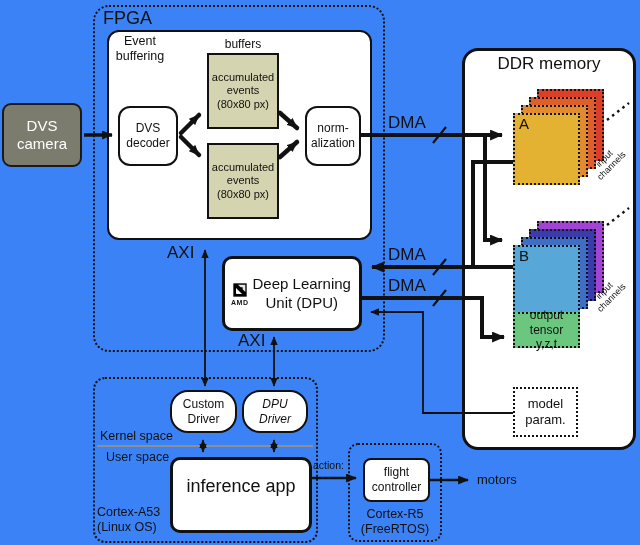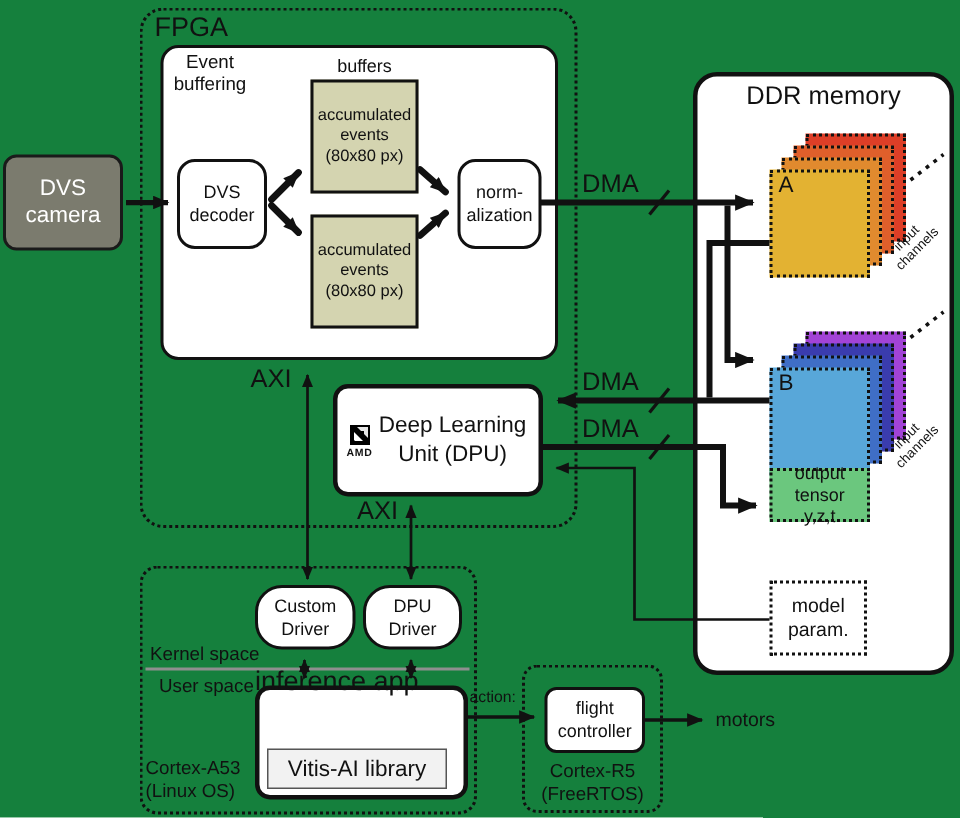--- a/index.html
+++ b/index.html
@@ -1,16 +1,16 @@
 <!DOCTYPE html>
 <html><head>
 <meta charset="utf-8">
 <style>
   html,body{margin:0;padding:0;background:#ffffff;}
-  #stage{position:relative;width:640px;height:545px;background:#15803d;overflow:hidden;
+  #stage{position:relative;width:640px;height:545px;background:#3b82f6;overflow:hidden;
          font-family:"Liberation Sans", sans-serif;color:#111;}
   .abs{position:absolute;box-sizing:border-box;}
   .lbl{white-space:pre-line;line-height:1.22;}
   .ctr{display:flex;align-items:center;justify-content:center;text-align:center;}
   
   .fpga-box{left:93px;top:5px;width:292px;height:347px;border:2px dotted #111;border-radius:16px;}
   .event-box{left:107px;top:30px;width:265px;height:210px;border:2px solid #111;border-radius:12px;background:#fff;}
   .camera-box{left:2px;top:103px;width:80px;height:64px;background:#7b7b6e;border:2px solid #1a1a1a;border-radius:9px;color:#fff;font-size:15px;}
   .decoder-box{left:118px;top:106px;width:60px;height:60px;border:2px solid #111;border-radius:12px;background:#fff;font-size:12px;}
   .acc-box{left:207px;width:72px;height:76px;border:2px solid #111;background:#d4d4b0;font-size:11px;}
@@ -32,21 +32,21 @@
   .t-ddr{left:462px;top:54px;width:174px;font-size:17px;text-align:center;}
   .t-ev{left:112px;top:34px;width:56px;font-size:12.5px;text-align:center;}
   .t-buf{left:207px;top:37px;width:72px;font-size:12px;text-align:center;}
   .t-dma{font-size:17px;}
   .t-axi{font-size:17px;}
   .t-stack{font-size:15px;}
   .t-chan{font-size:9px;transform:rotate(-45deg);text-align:center;line-height:1.15;}
   .t-kern{left:100px;top:429px;font-size:12.5px;}
   .t-user{left:106px;top:450px;font-size:12.5px;}
   .t-a53{left:97px;top:505px;font-size:12.5px;}
-  .t-app{left:170px;top:444px;width:142px;font-size:18px;}
+  .t-app{left:170px;top:476px;width:142px;font-size:18px;text-align:center;}
   .t-action{left:313px;top:459px;font-size:10.5px;}
   .t-r5{left:348px;top:507px;width:94px;font-size:12.5px;text-align:center;}
   .t-motors{left:477px;top:472px;font-size:13px;}
   .dpu-text{font-size:15px;text-align:center;flex:1;line-height:1.25;}
   .amd{display:flex;flex-direction:column;align-items:center;margin-right:2px;}
   .amd-word{font-size:7px;font-weight:bold;letter-spacing:0.5px;margin-top:1px;}
   svg.wires{position:absolute;left:0;top:0;z-index:6;pointer-events:none;}
   .z1{z-index:1}.z2{z-index:2}.z3{z-index:3}.z4{z-index:4}.z7{z-index:7}
 </style>
 </head>
@@ -115,28 +115,27 @@
 
   <div class="abs t-dma z7" style="left:388px;top:113px;">DMA</div>
   <div class="abs t-dma z7" style="left:388px;top:245px;">DMA</div>
   <div class="abs t-dma z7" style="left:388px;top:276px;">DMA</div>
   <div class="abs t-axi z7" style="left:167px;top:243px;">AXI</div>
   <div class="abs t-axi z7" style="left:238px;top:331px;">AXI</div>
 
   <div class="abs linux-box z1"></div>
   <div class="abs drv-box ctr lbl z3" style="left:170px;width:67px;">Custom
 Driver</div>
-  <div class="abs drv-box ctr lbl z3" style="left:242px;width:66px;">DPU
+  <div class="abs drv-box ctr lbl z3" style="left:242px;width:66px;font-style:italic;">DPU
 Driver</div>
   <div class="abs divider z2"></div>
   <div class="abs t-kern z3">Kernel space</div>
   <div class="abs t-user z3">User space</div>
   <div class="abs app-box z3"></div>
   <div class="abs t-app z4">inference app</div>
-  <div class="abs vitis-box ctr z4">Vitis-AI library</div>
   <div class="abs t-a53 lbl z3">Cortex-A53
 (Linux OS)</div>
 
   <div class="abs rtos-box z1"></div>
   <div class="abs fc-box ctr lbl z3">flight
 controller</div>
   <div class="abs t-action z7">action:</div>
   <div class="abs t-r5 lbl z3">Cortex-R5
 (FreeRTOS)</div>
   <div class="abs t-motors z3">motors</div>

